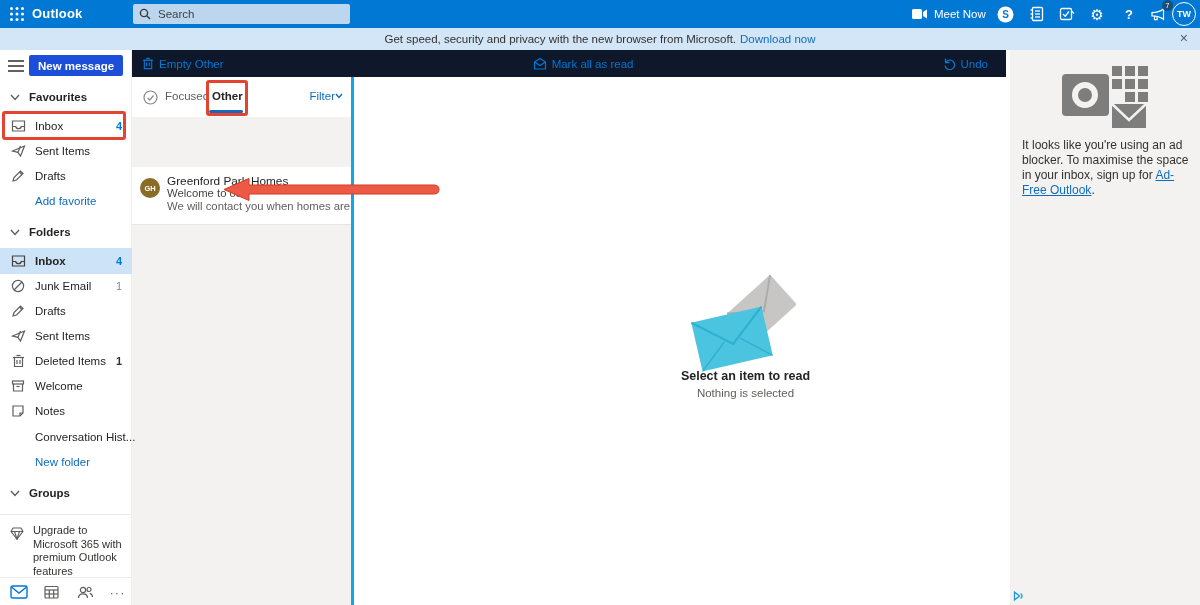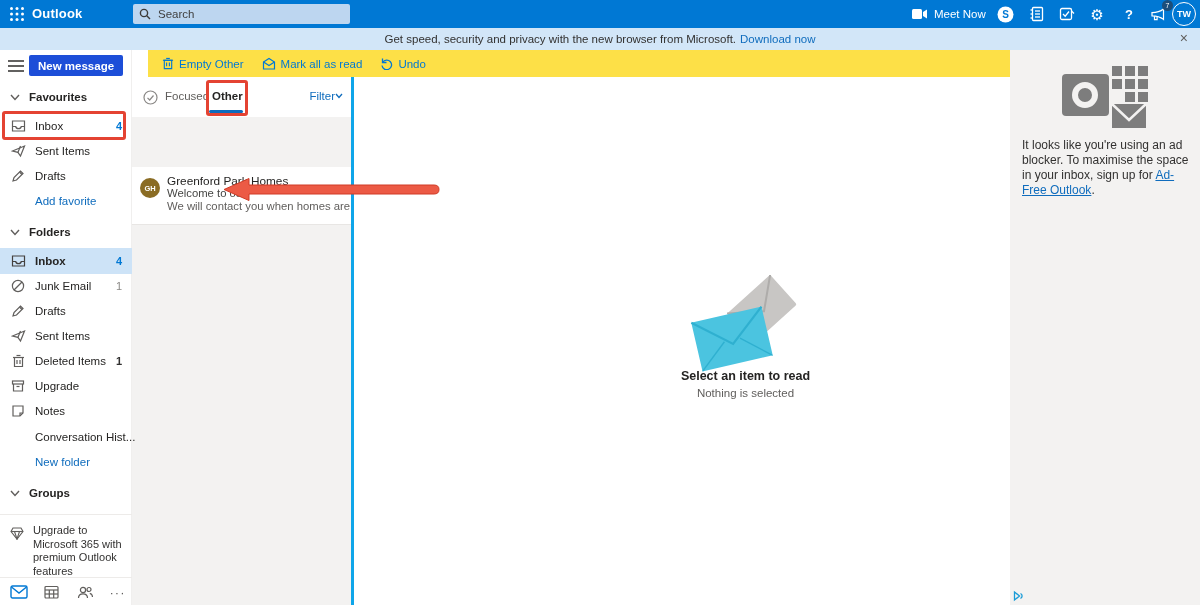--- a/index.html
+++ b/index.html
@@ -43,21 +43,21 @@
   .srow.linkrow { color:#0f6cbd; }
   .divline { left:0; width:132px; height:0; border-top:1px solid #edebe9; }
   .upgrade { left:0; top:470px; width:132px; display:flex; }
   .upgrade .fic { margin:6px 0 0 10px; width:16px; }
   .upgrade .utxt { margin:4px 8px 0 9px; font-size:11px; line-height:13.5px; color:#323130; }
   .bottomnav { left:0; top:529px; width:132px; height:26px; display:flex; align-items:center; }
   .bn { width:30px; display:flex; justify-content:center; cursor:pointer; margin-left:4px; }
   .dots { color:#605e5c; font-size:13px; letter-spacing:1px; }
 
   
-  .cmdbar { left:148px; top:50px; width:878px; height:27px; background:#fde047; display:flex; align-items:center; padding-left:14px; z-index:1; }
+  .cmdbar { left:128px; top:50px; width:878px; height:27px; background:#0f172a; display:flex; align-items:center; padding-left:14px; z-index:1;justify-content:space-between; }
   .cmd { display:flex; align-items:center; gap:5px; color:#0078d4; font-size:11.5px; margin-right:18px; cursor:pointer; }
 
   
   .listcol { left:132px; top:77px; width:219px; height:528px; background:#f3f2f1; z-index:1; }
   .tabsrow { left:0; top:0; width:219px; height:40px; background:#fff; }
   .ckc { left:11px; top:13px; cursor:pointer; }
   .tab { top:0; height:37px; display:flex; align-items:center; font-size:11.5px; color:#605e5c; cursor:pointer; }
   .tab-focused { left:33px; }
   .tab-other { left:80px; color:#252423; font-weight:bold; }
   .tabline { left:77px; top:33px; width:34px; height:3px; background:#0f6cbd; border-radius:2px; }
@@ -283,21 +283,21 @@
       <span class="cnt" style="color:#323130">1</span>
     </div>
     <div class="abs srow" style="top:323px">
       <span class="fic">
           <svg width="14" height="14" viewBox="0 0 14 14" fill="none" stroke="#605e5c" stroke-width="1.2">
             <rect x="1.5" y="2" width="11" height="3"></rect>
             <path d="M2.5 5v7h9V5"></path>
             <line x1="5.5" y1="7.5" x2="8.5" y2="7.5"></line>
           </svg>
         </span>
-      <span class="lbl">Upgrade</span>
+      <span class="lbl">Welcome</span>
     </div>
     <div class="abs srow" style="top:348px">
       <span class="fic">
           <svg width="14" height="14" viewBox="0 0 14 14" fill="none" stroke="#605e5c" stroke-width="1.2">
             <path d="M2 2h10v7l-3 3H2z"></path>
             <path d="M9 12V9h3"></path>
           </svg>
         </span>
       <span class="lbl">Notes</span>
     </div>

